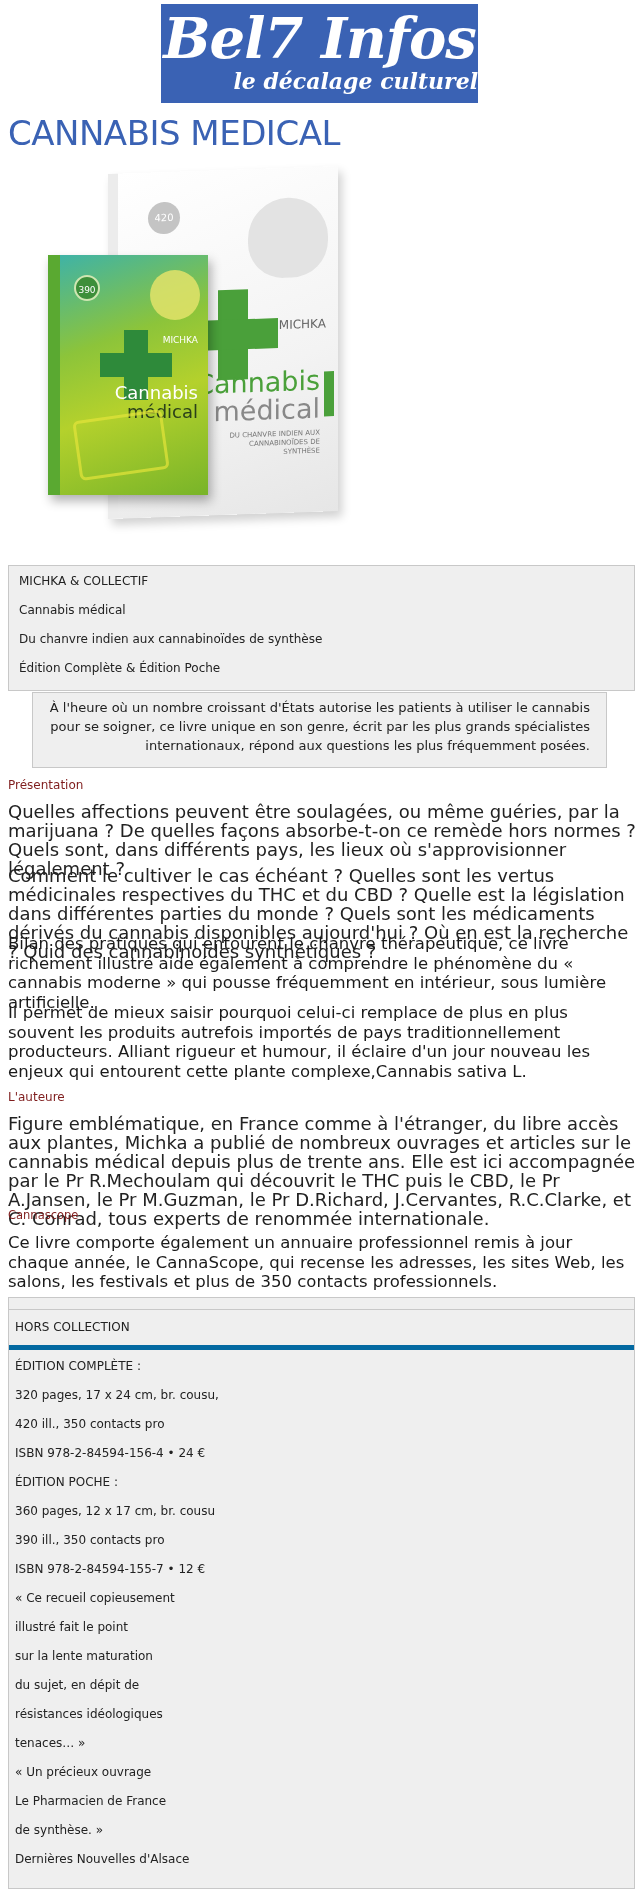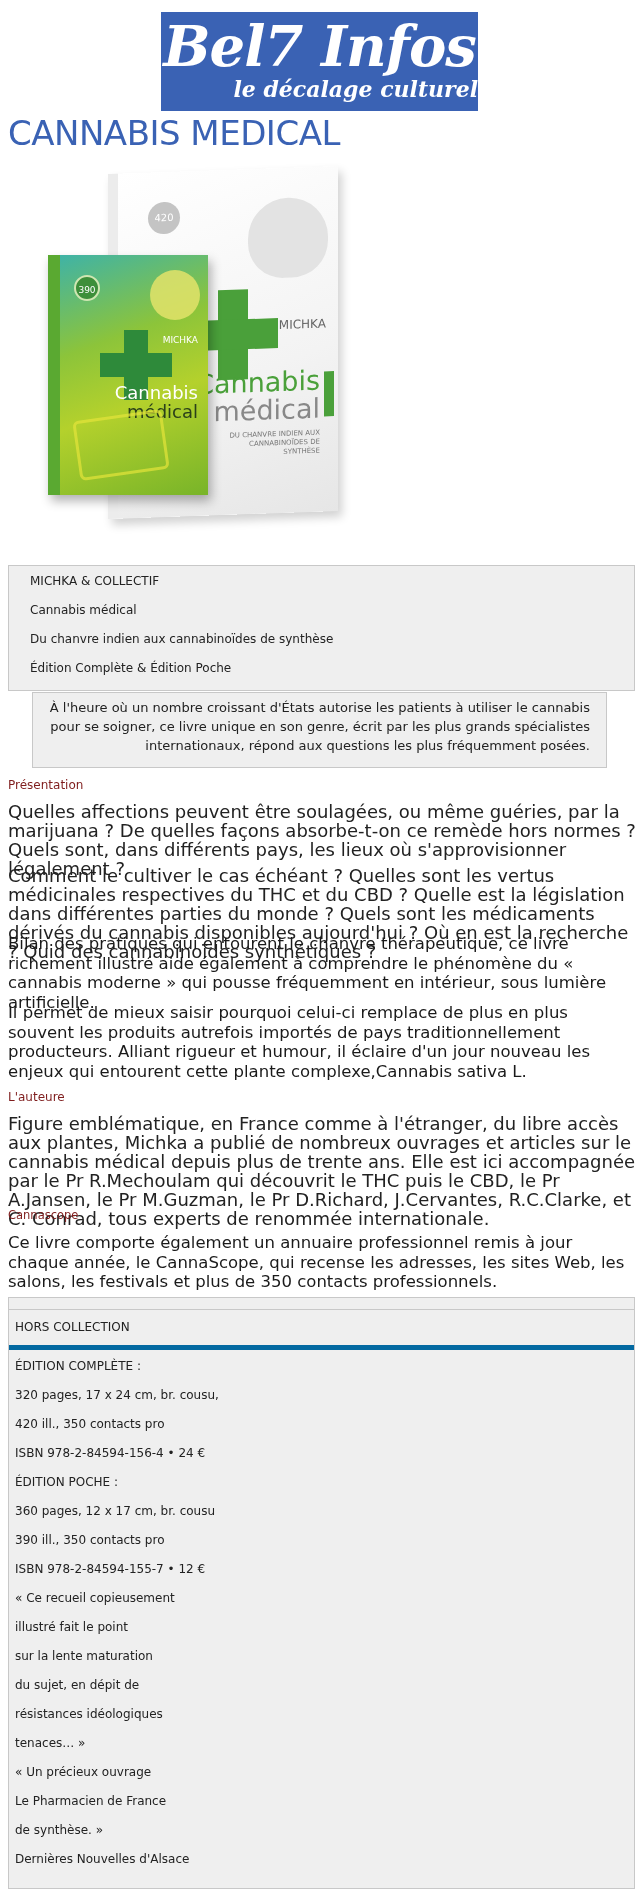--- a/index.html
+++ b/index.html
@@ -8,21 +8,21 @@
       font-family: "DejaVu Sans", "Liberation Sans", sans-serif;
       color: #222222;
       position: relative;
       height: 1900px;
       overflow: hidden;
     }
 
     
     .logo {
       position: absolute;
-      left: 161px; top: 12px;
+      left: 161px; top: 4px;
       width: 317px; height: 99px;
       background: #3a62b4;
       color: #ffffff;
       text-align: center;
     }
     .logo-title {
       display: block;
       font-family: "DejaVu Serif", "Liberation Serif", serif;
       font-style: italic;
       font-weight: bold;
@@ -97,21 +97,21 @@
     
     .panel {
       position: absolute;
       background: #efefef;
       border: 1px solid #c8c8c8;
       font-size: 12px;
       color: #222;
     }
     .panel p { line-height: 16px; }
 
-    .info-panel { left: 8px; top: 565px; width: 627px; height: 126px; padding: 7px 21px; }
+    .info-panel { left: 8px; top: 565px; width: 627px; height: 126px; padding: 7px 10px; }
     .info-panel p { margin-bottom: 13px; }
 
     .intro-panel { left: 32px; top: 692px; width: 575px; height: 76px; padding: 5px 16px; font-size: 13px; text-align: right; }
     .intro-panel p { line-height: 19px; }
 
     
     .section-label { position: absolute; left: 8px; font-size: 12px; color: #7f1d1d; line-height: 16px; }
     .para-small { position: absolute; left: 8px; width: 628px; font-size: 18px; line-height: 19px; color: #222; }
     .para-large { position: absolute; left: 8px; width: 630px; font-size: 16.5px; line-height: 19.5px; color: #1a1a1a; }
 

